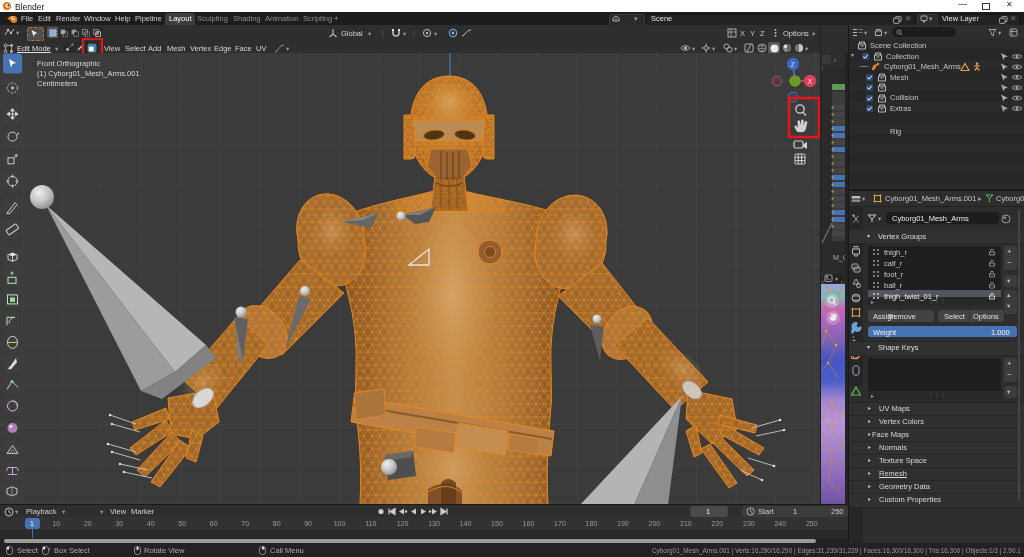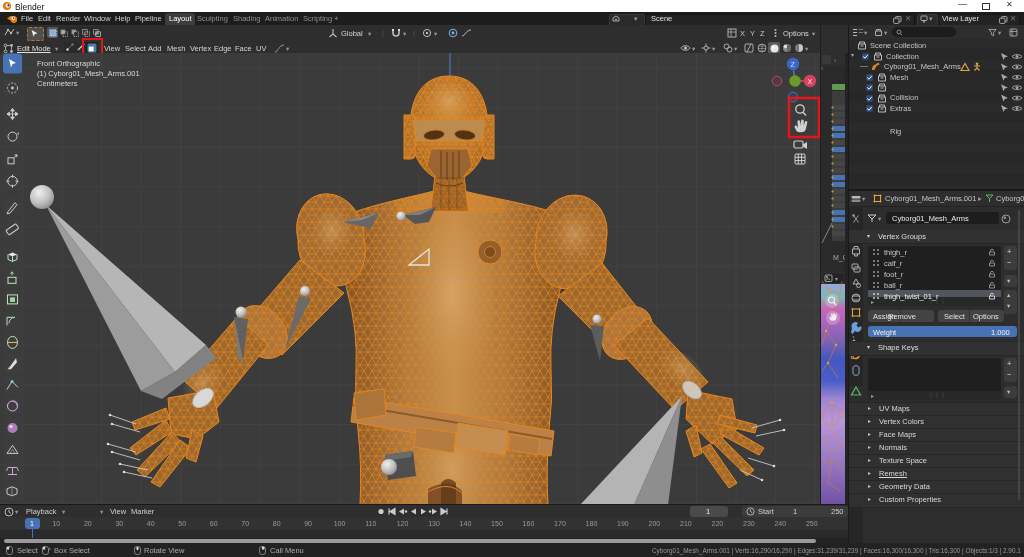--- a/index.html
+++ b/index.html
@@ -938,21 +938,21 @@
 
     <div id="collapsed">
       <div class="abs" style="left:0;top:212px;width:176px;height:13px;background:#303030;border-top:1px solid #262626;"></div>
       <span class="txt" style="left:20px;top:214px;font-size:6px;color:#bbb;">▸</span>
       <span class="txt" style="left:31px;top:213.5px;color:#d8d8d8;">UV Maps</span>
       <div class="abs" style="left:0;top:225px;width:176px;height:13px;background:#303030;border-top:1px solid #262626;"></div>
       <span class="txt" style="left:20px;top:227px;font-size:6px;color:#bbb;">▸</span>
       <span class="txt" style="left:31px;top:226.5px;color:#d8d8d8;">Vertex Colors</span>
       <div class="abs" style="left:0;top:238px;width:176px;height:13px;background:#303030;border-top:1px solid #262626;"></div>
       <span class="txt" style="left:20px;top:240px;font-size:6px;color:#bbb;">▸</span>
-      <span class="txt" style="left:31px;top:239.5px;color:#d8d8d8;">Face Maps</span>
+      <span class="txt" style="left:24px;top:239.5px;color:#d8d8d8;">Face Maps</span>
       <div class="abs" style="left:0;top:251px;width:176px;height:13px;background:#303030;border-top:1px solid #262626;"></div>
       <span class="txt" style="left:20px;top:253px;font-size:6px;color:#bbb;">▸</span>
       <span class="txt" style="left:31px;top:252.5px;color:#d8d8d8;">Normals</span>
       <div class="abs" style="left:0;top:264px;width:176px;height:13px;background:#303030;border-top:1px solid #262626;"></div>
       <span class="txt" style="left:20px;top:266px;font-size:6px;color:#bbb;">▸</span>
       <span class="txt" style="left:31px;top:265.5px;color:#d8d8d8;">Texture Space</span>
       <div class="abs" style="left:0;top:277px;width:176px;height:13px;background:#303030;border-top:1px solid #262626;"></div>
       <span class="txt" style="left:20px;top:279px;font-size:6px;color:#bbb;">▸</span>
       <span class="txt" style="left:31px;top:278.5px;color:#d8d8d8;text-decoration:underline;">Remesh</span>
       <div class="abs" style="left:0;top:290px;width:176px;height:13px;background:#303030;border-top:1px solid #262626;"></div>

